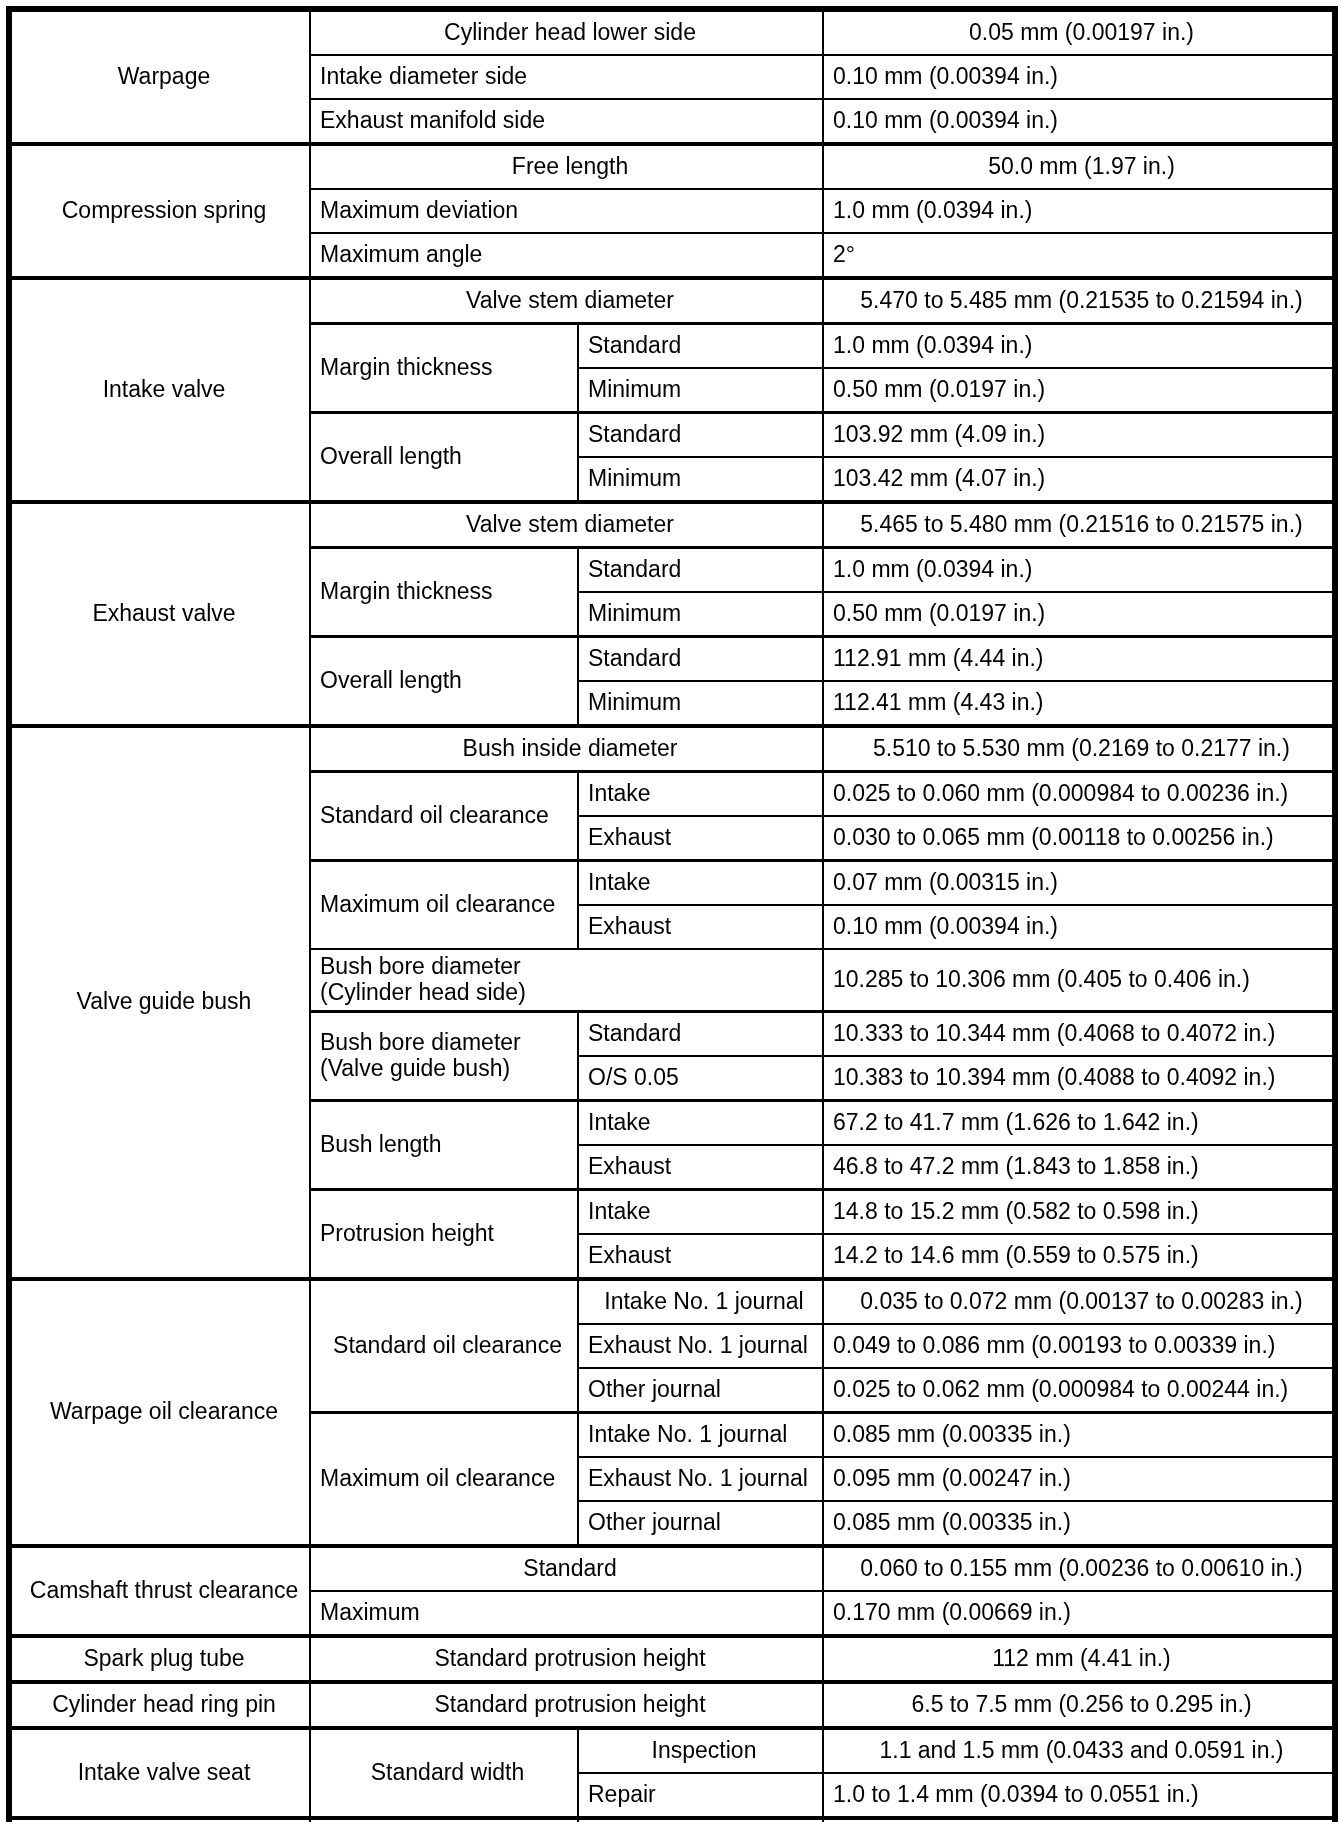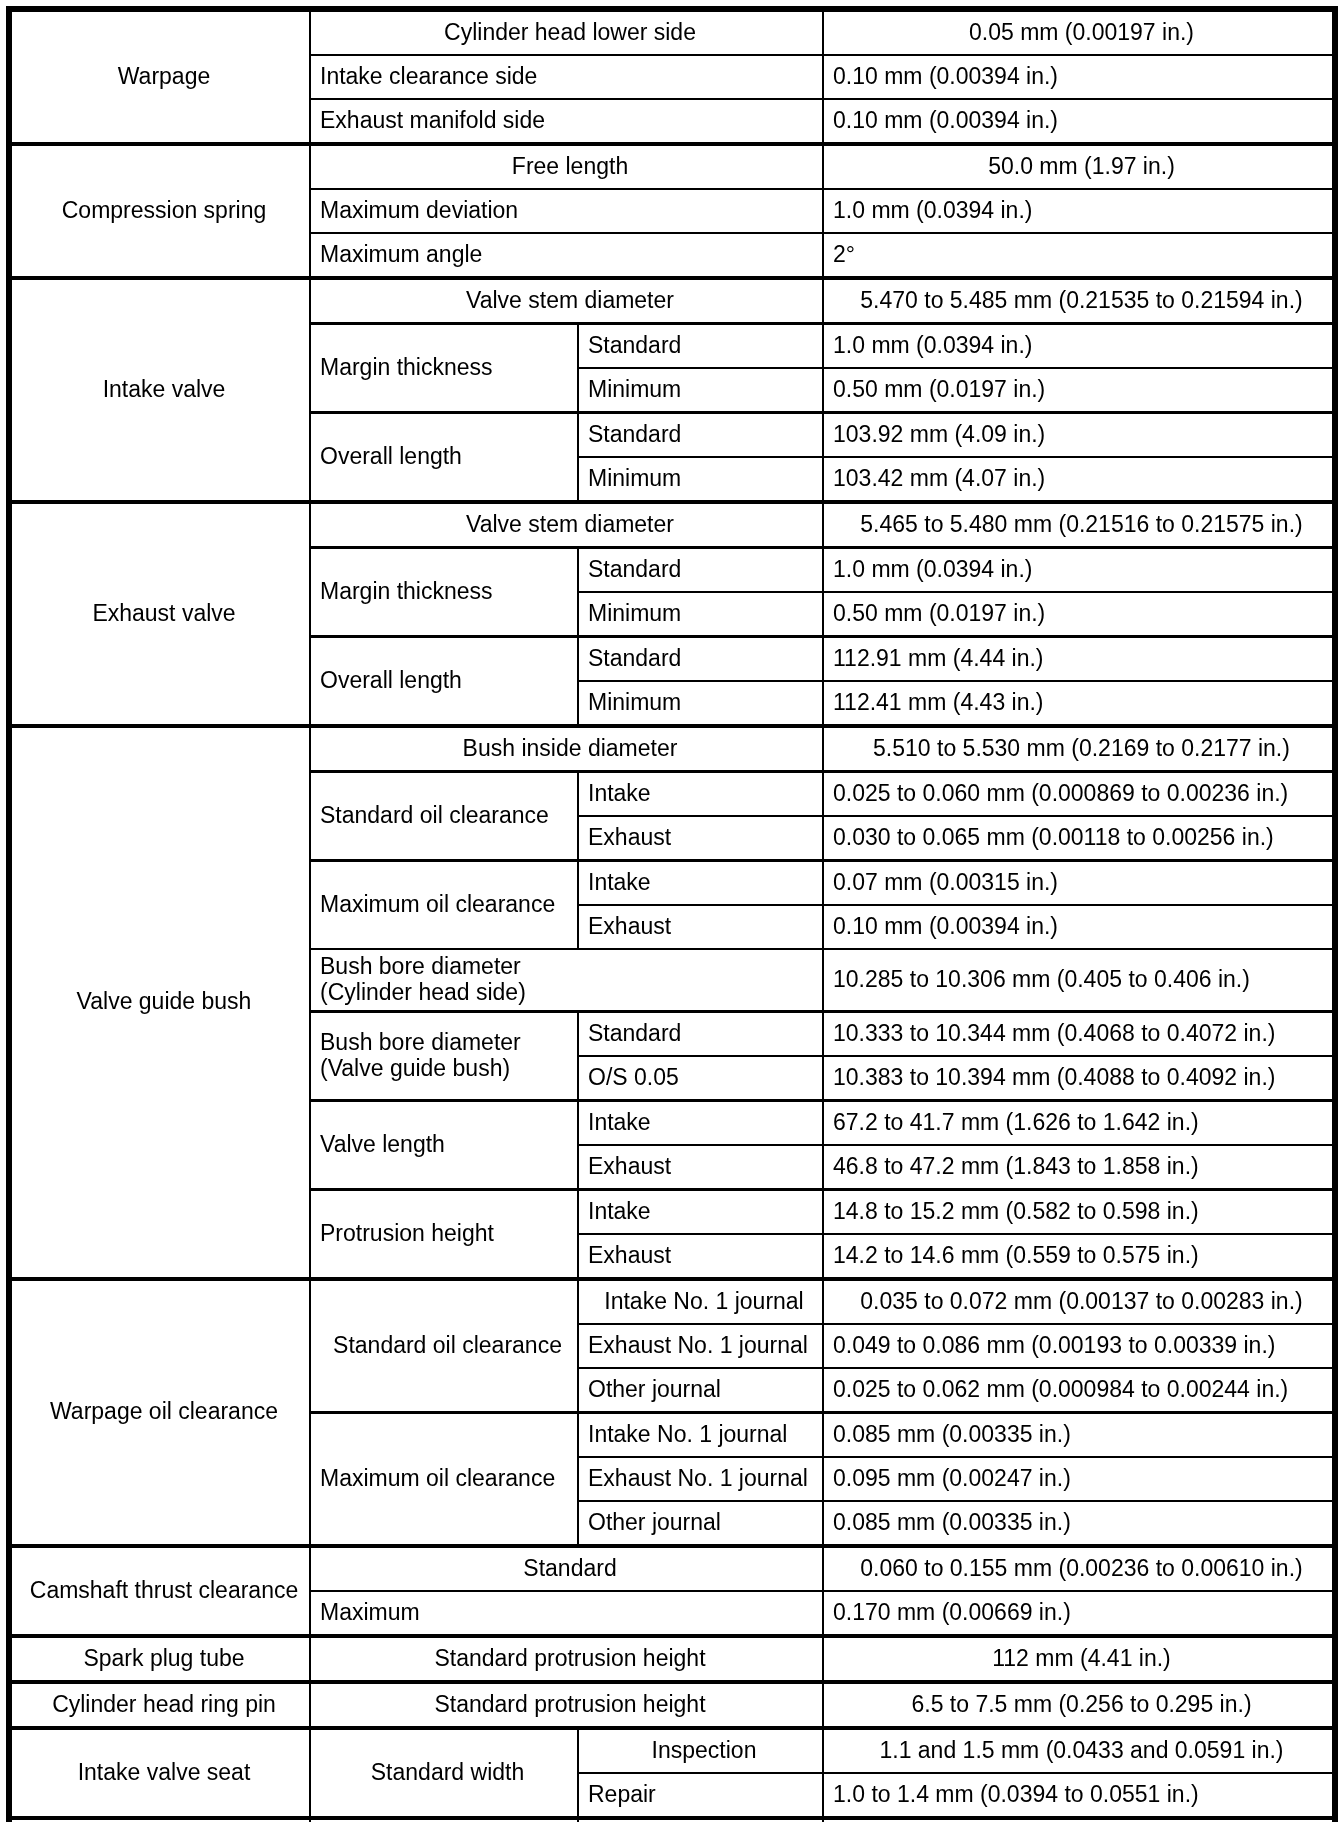--- a/index.html
+++ b/index.html
@@ -33,21 +33,21 @@
       <col style="width:245px">
       <col>
     </colgroup>
     <tbody id="spec-body">
         <tr class="sec-start">
           <td rowspan="3" class="category-cell">Warpage</td>
           <td colspan="2">Cylinder head lower side</td>
           <td>0.05 mm (0.00197 in.)</td>
         </tr>
         <tr class="">
-          <td colspan="2">Intake clearance side</td>
+          <td colspan="2">Intake diameter side</td>
           <td>0.10 mm (0.00394 in.)</td>
         </tr>
         <tr class="">
           <td colspan="2">Exhaust manifold side</td>
           <td>0.10 mm (0.00394 in.)</td>
         </tr>
         <tr class="sec-start">
           <td rowspan="3" class="category-cell">Compression spring</td>
           <td colspan="2">Free length</td>
           <td>50.0 mm (1.97 in.)</td>
@@ -107,21 +107,21 @@
           <td>112.41 mm (4.43 in.)</td>
         </tr>
         <tr class="sec-start">
           <td rowspan="12" class="category-cell">Valve guide bush</td>
           <td colspan="2">Bush inside diameter</td>
           <td>5.510 to 5.530 mm (0.2169 to 0.2177 in.)</td>
         </tr>
         <tr class="group-start">
           <td rowspan="2" class="multiline">Standard oil clearance</td>
           <td>Intake</td>
-          <td>0.025 to 0.060 mm (0.000869 to 0.00236 in.)</td>
+          <td>0.025 to 0.060 mm (0.000984 to 0.00236 in.)</td>
         </tr>
         <tr class="">
           <td>Exhaust</td>
           <td>0.030 to 0.065 mm (0.00118 to 0.00256 in.)</td>
         </tr>
         <tr class="group-start">
           <td rowspan="2" class="multiline">Maximum oil clearance</td>
           <td>Intake</td>
           <td>0.07 mm (0.00315 in.)</td>
         </tr>
@@ -138,21 +138,21 @@
           <td rowspan="2" class="multiline">Bush bore diameter
 (Valve guide bush)</td>
           <td>Standard</td>
           <td>10.333 to 10.344 mm (0.4068 to 0.4072 in.)</td>
         </tr>
         <tr class="">
           <td>O/S 0.05</td>
           <td>10.383 to 10.394 mm (0.4088 to 0.4092 in.)</td>
         </tr>
         <tr class="group-start">
-          <td rowspan="2" class="multiline">Valve length</td>
+          <td rowspan="2" class="multiline">Bush length</td>
           <td>Intake</td>
           <td>67.2 to 41.7 mm (1.626 to 1.642 in.)</td>
         </tr>
         <tr class="">
           <td>Exhaust</td>
           <td>46.8 to 47.2 mm (1.843 to 1.858 in.)</td>
         </tr>
         <tr class="group-start">
           <td rowspan="2" class="multiline">Protrusion height</td>
           <td>Intake</td>

